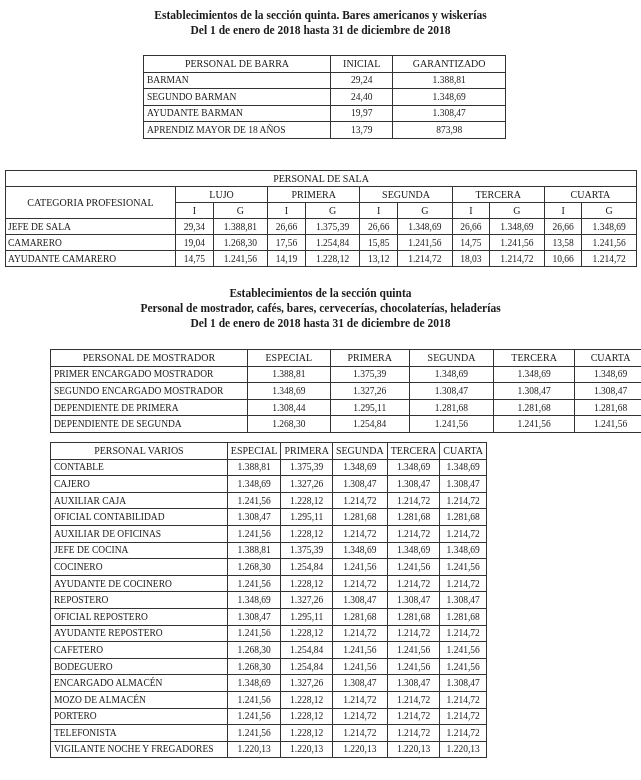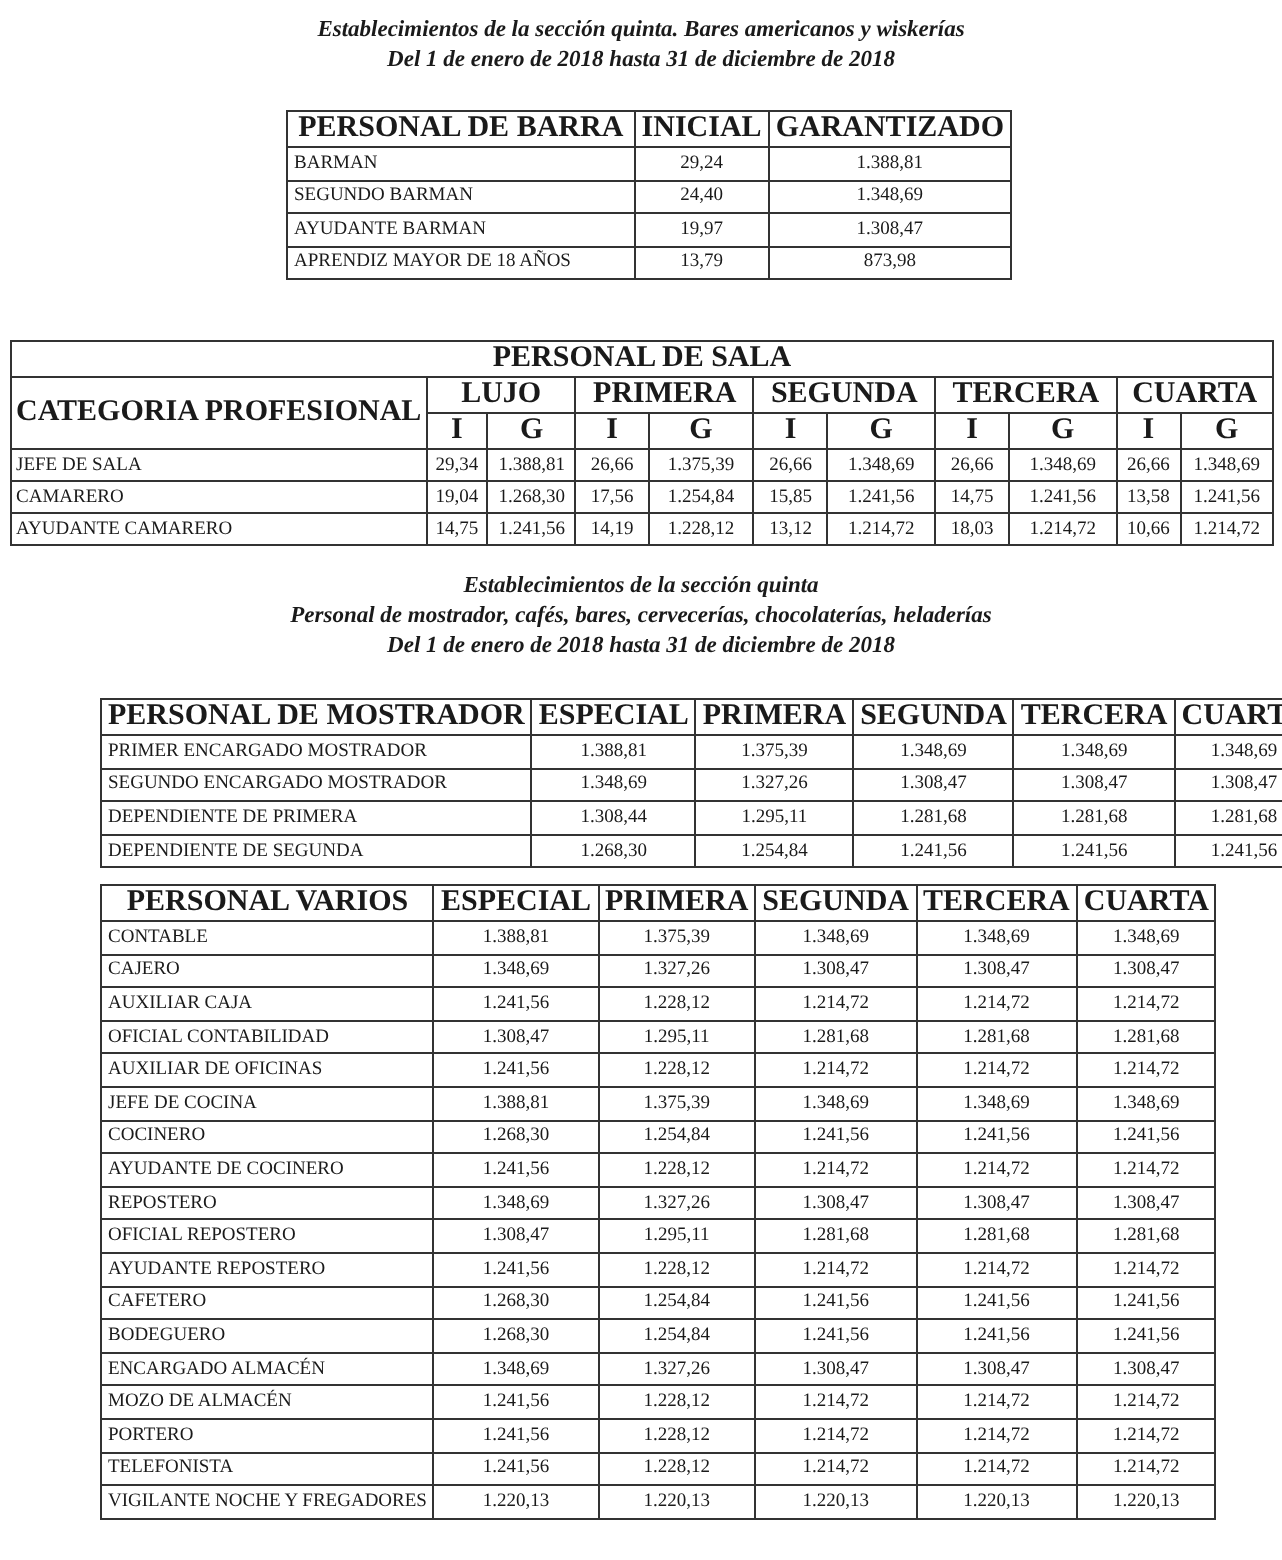--- a/index.html
+++ b/index.html
@@ -1,22 +1,22 @@
 <!DOCTYPE html>
 <html><head>
 <meta charset="utf-8">
 <style>
   html, body { margin: 0; padding: 0; background: #ffffff; }
   body { width: 641px; height: 780px; position: relative; overflow: hidden;
          font-family: "Liberation Serif", "DejaVu Serif", serif; color: #1a1a1a; }
   .title { position: absolute; left: 0; width: 641px; text-align: center;
-           font-weight: bold; font-size: 11.5px; line-height: 15px; font-style: italic; }
+           font-weight: bold; font-size: 11.5px; line-height: 15px; }
   table { position: absolute; border-collapse: collapse; font-size: 9.5px; }
   td, th { border: 1px solid #333; padding: 0 3px; height: 16px; white-space: nowrap; }
-  th { font-weight: bold; text-align: center; font-size: 15px; }
+  th { font-weight: normal; text-align: center; font-size: 10px; }
   td.num { text-align: center; }
   td.lbl { text-align: left; }
   
   #t-barra { left: 143px; top: 55px; width: 363px; }
   #t-barra td, #t-barra th { height: 15.5px; }
   
   #t-sala { left: 5px; top: 170px; width: 632px; }
   #t-sala td, #t-sala th { height: 15px; padding: 0 2px; }
   
   #t-most { left: 50px; top: 349px; width: 597px; }

